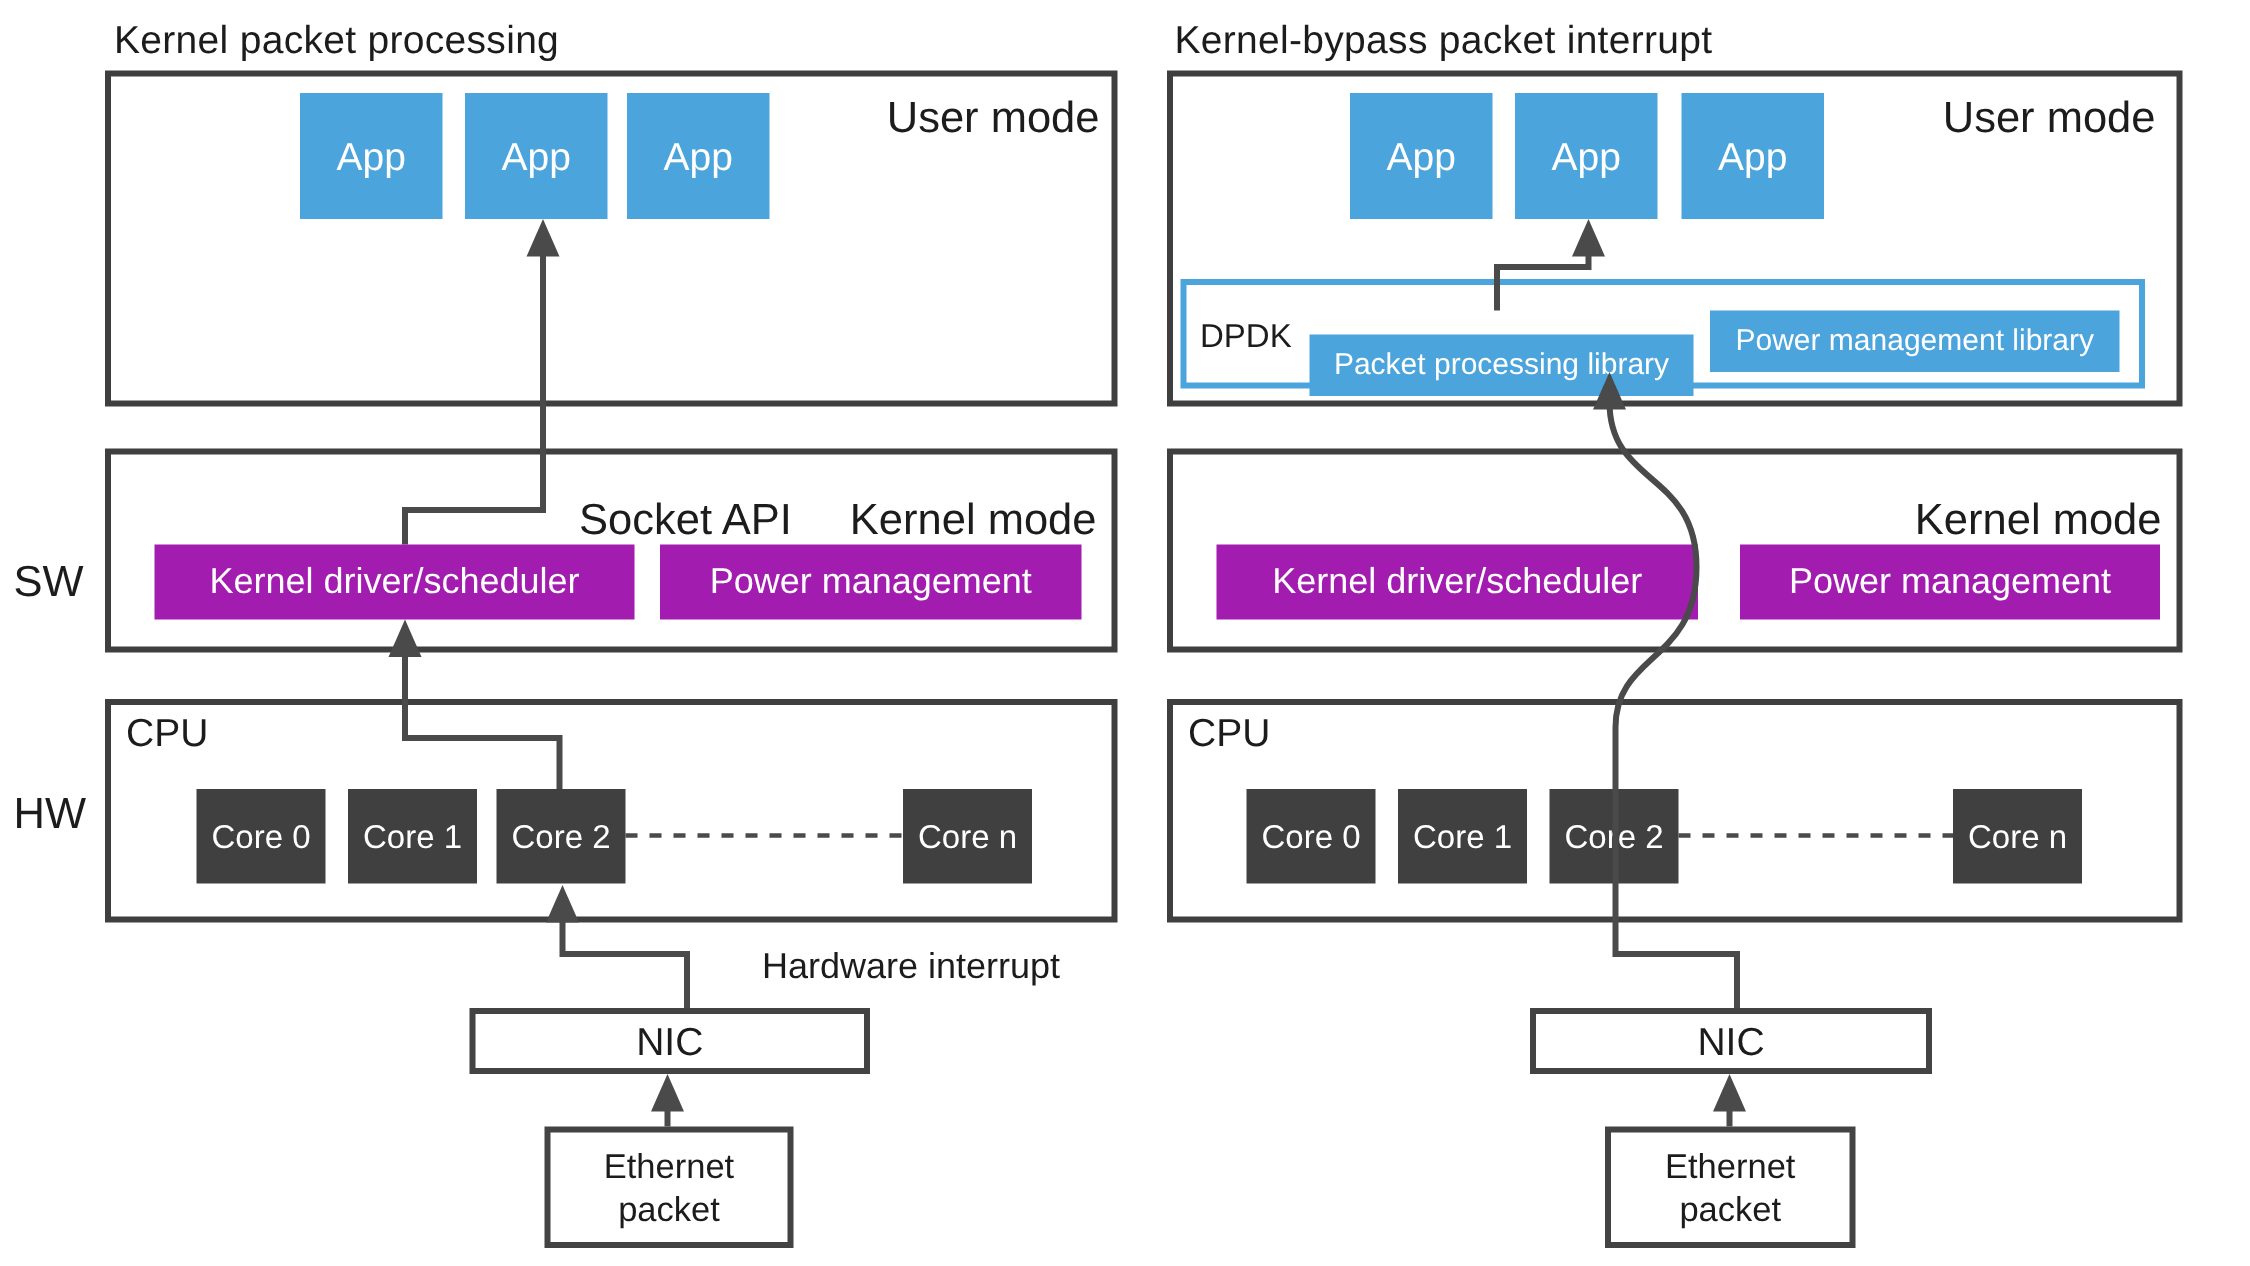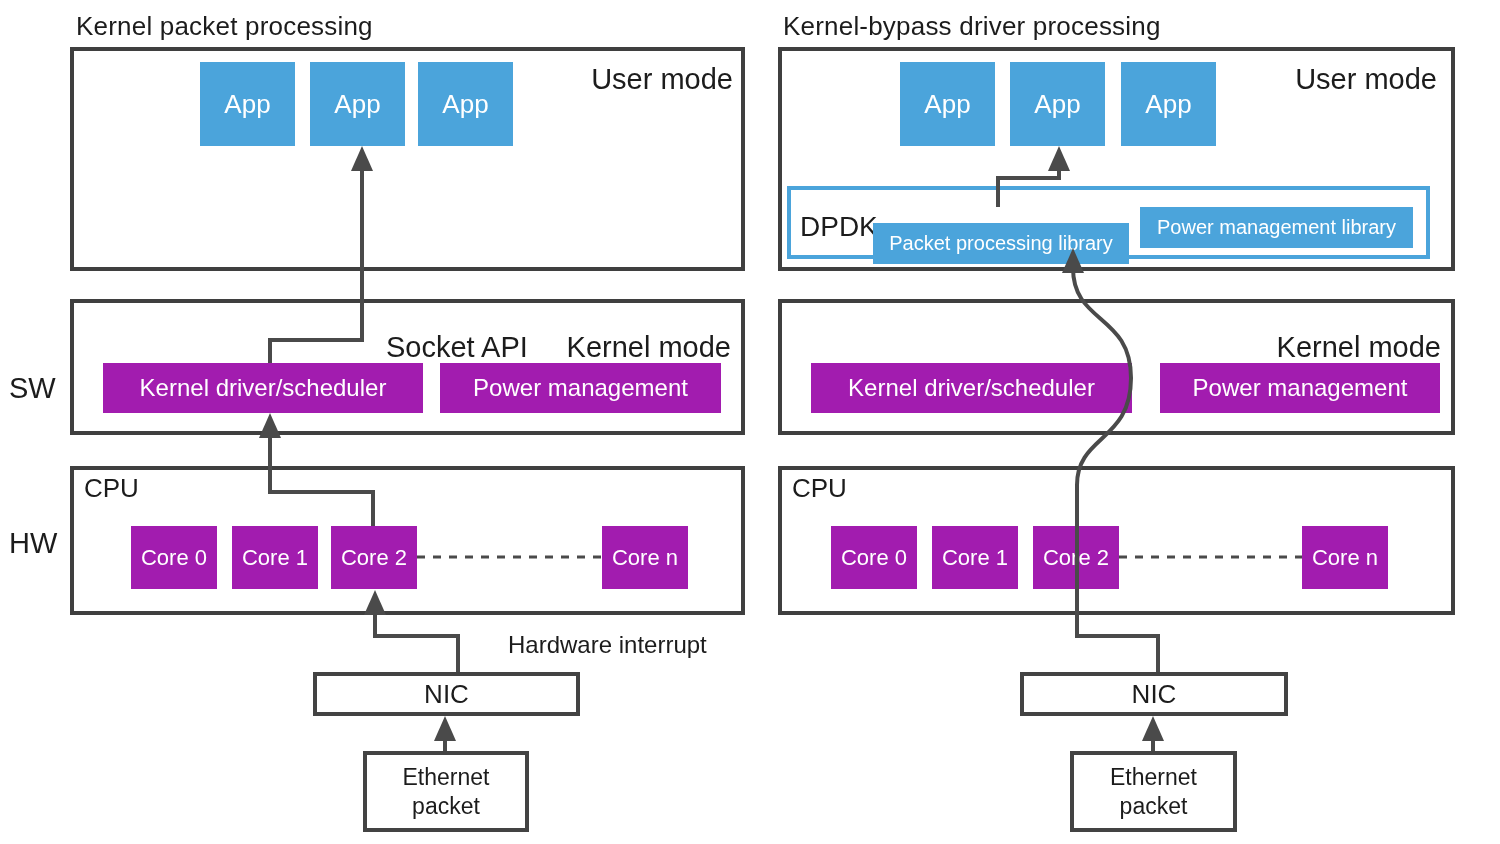--- a/index.html
+++ b/index.html
@@ -68,29 +68,29 @@
     justify-content: center;
     white-space: nowrap;
   }
   .dpdk-box {
     position: absolute;
     border: 4px solid #4ba4db;
     background: #ffffff;
   }
   .dpdk-label {
     position: absolute;
-    font-size: 28px;
+    font-size: 22px;
     color: #1c1c1c;
     white-space: nowrap;
   }
   .core-box {
     position: absolute;
     width: 86px;
     height: 63px;
-    background: #a21caf;
+    background: #404040;
     color: #ffffff;
     font-size: 22px;
     display: flex;
     align-items: center;
     justify-content: center;
     white-space: nowrap;
   }
   .cpu-label {
     position: absolute;
     font-size: 26px;
@@ -161,21 +161,21 @@
   <div class="core-box" style="left:331px; top:526px;">Core 2</div>
   <div class="core-box" style="left:602px; top:526px;">Core n</div>
 
   <div class="side-label" style="left:9px; top:527px;">HW</div>
 
   <div class="hint-label" style="left:477px; top:631px;">Hardware interrupt</div>
 
   <div class="nic-box" style="left:313px; top:672px;">NIC</div>
   <div class="eth-box" style="left:363px; top:751px;">Ethernet packet</div>
 
-  <div class="title" style="left:783px; top:11px;">Kernel-bypass driver processing</div>
+  <div class="title" style="left:783px; top:11px;">Kernel-bypass packet interrupt</div>
 
   <div class="outline-box" style="left:778px; top:47px; width:677px; height:224px;"></div>
   <div class="zone-label right-align" style="left:1264px; top:63px; width:173px;">User mode</div>
   <div class="app-box" style="left:900px; top:62px;">App</div>
   <div class="app-box" style="left:1010px; top:62px;">App</div>
   <div class="app-box" style="left:1121px; top:62px;">App</div>
 
   <div class="dpdk-box" style="left:787px; top:186px; width:643px; height:73px;"></div>
   <div class="dpdk-label" style="left:800px; top:211px;">DPDK</div>
   <div class="lib-bar" style="left:873px; top:207px; width:256px;margin-top:16px;">Packet processing library</div>

